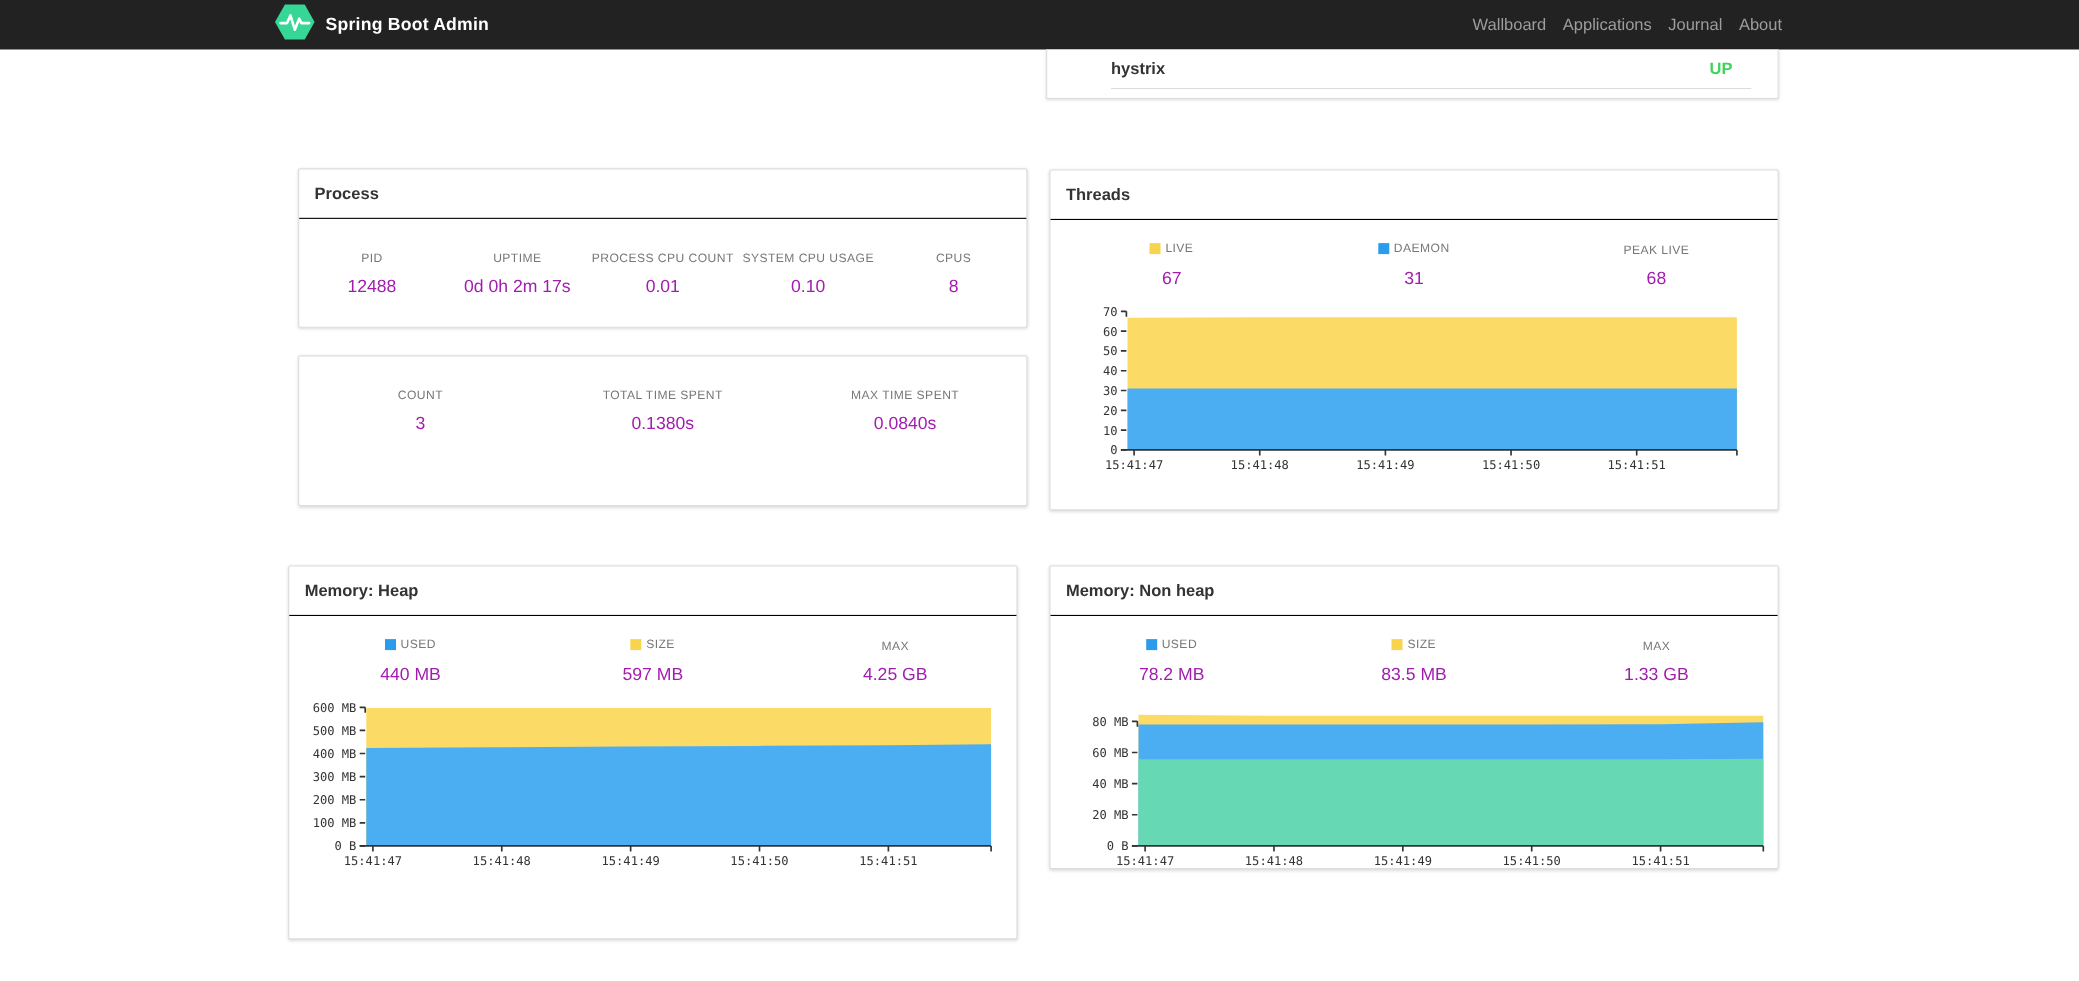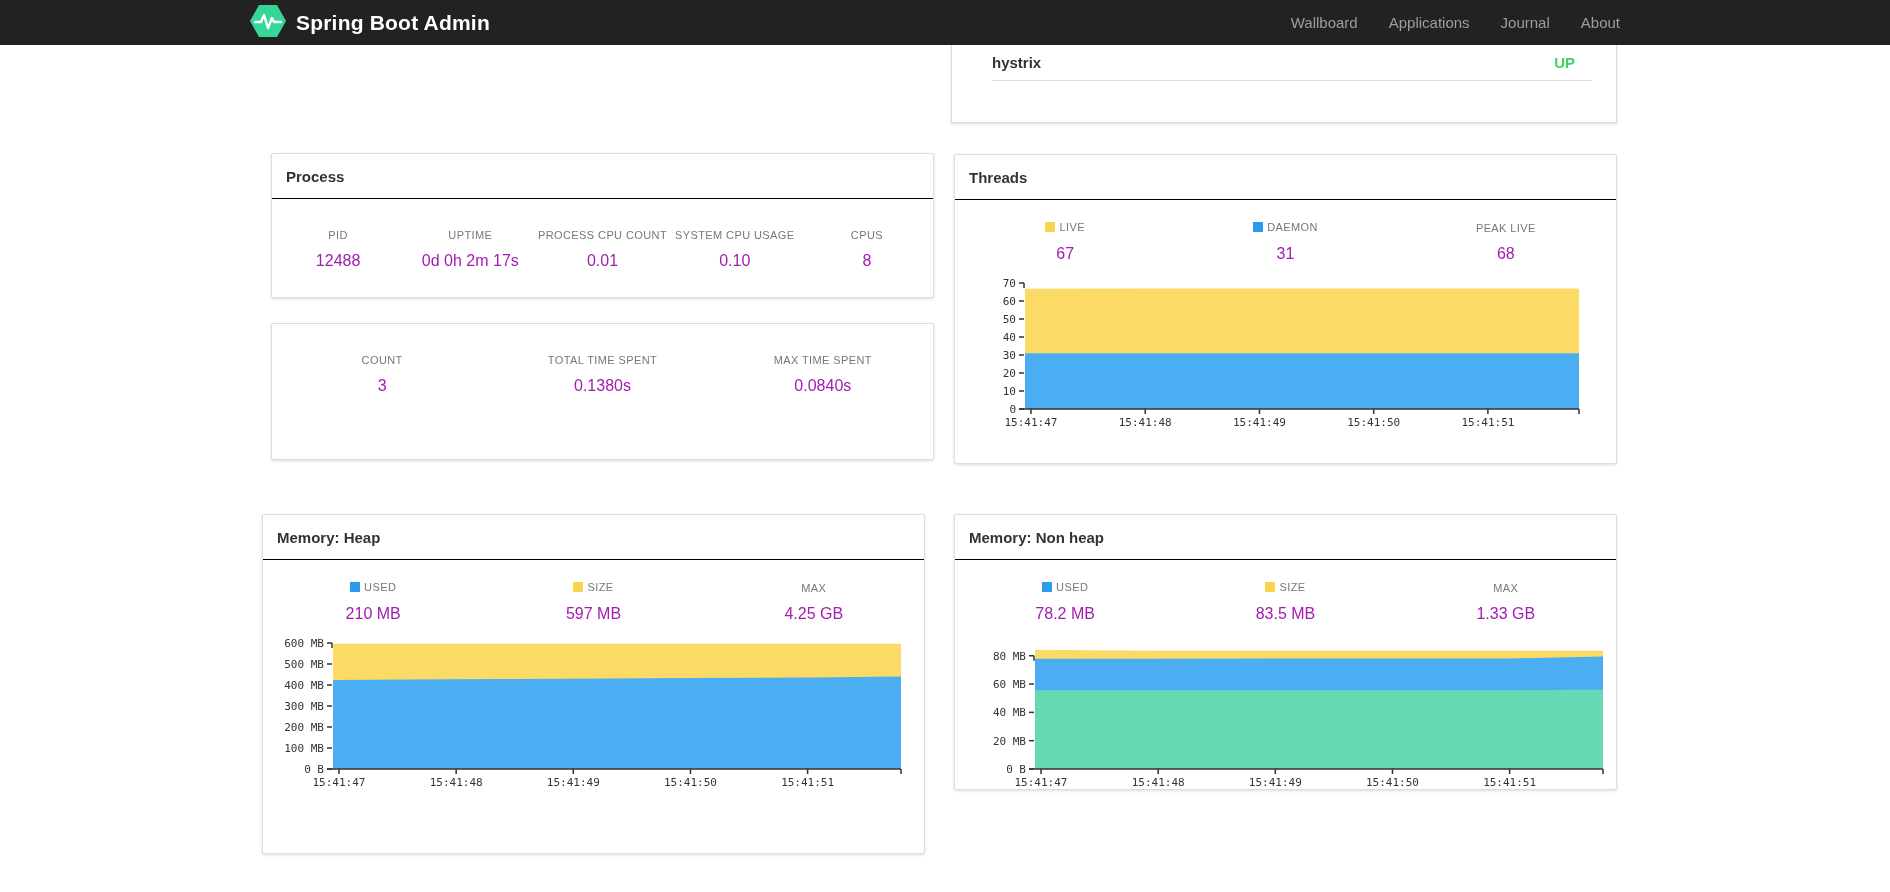--- a/index.html
+++ b/index.html
@@ -3,37 +3,37 @@
 <meta charset="utf-8">
 <style>
   * { margin:0; padding:0; box-sizing:border-box; }
   html,body { background:#fff; }
   body { font-family:"Liberation Sans", sans-serif; }
   #page { position:relative; width:1890px; height:892px; background:#fff; overflow:hidden; }
 
   
   .navbar { position:absolute; left:0; top:0; width:1890px; height:45px; background:#222222; display:flex; align-items:center; }
   .brand { display:flex; align-items:center; margin-left:248px; gap:8px; cursor:pointer; }
-  .brand-title { color:#ffffff; font-size:21px; font-weight:bold; letter-spacing:0.2px; }
-  .nav-items { position:absolute; right:270px; top:0; height:45px; display:flex; align-items:center; gap:31px; }
+  .brand-title { color:#ffffff; font-size:16px; font-weight:bold; letter-spacing:0.2px; }
+  .nav-items { position:absolute; right:270px; top:0; height:45px; display:flex; align-items:center; gap:15px; }
   .nav-item { color:#9d9d9d; font-size:15px; cursor:pointer; }
 
   
   .card { position:absolute; background:#fff; border:1px solid #ddd; border-radius:2px; box-shadow:0 1px 3px rgba(0,0,0,0.14); }
   .card-title { padding:14px 14px 13px 14px; font-size:15px; font-weight:bold; color:#333; border-bottom:1px solid #000000; }
 
   .stats-row { display:flex; padding-top:18px; margin-bottom:8px; }
   .stats-row.tall { padding-top:26px;align-items:center; }
   .stat { flex:1; text-align:center; }
   .stat-label { font-size:11px; color:#777; letter-spacing:0.4px; display:inline-flex; align-items:center; gap:4px; }
   .swatch { display:inline-block; width:10px; height:10px; }
   .stat-value { font-size:16px; color:#a21caf; margin-top:9px; }
 
   
-  #card-hystrix { left:951px; top:45px; width:666px; height:78px; border-top:none; border-radius:0; }
+  #card-hystrix { left:951px; top:45px; width:666px; height:45px; border-top:none; border-radius:0;padding-left:18px; }
   .app-row { display:flex; justify-content:space-between; align-items:center; padding:9px 41px 0 40px; }
   .app-name { font-size:15px; font-weight:bold; color:#333; }
   .app-status { font-size:15px; font-weight:bold; }
   .app-divider { margin:9px 24px 0 40px; border-top:1px solid #ddd; }
 
   
   #card-process { left:271px; top:153px; width:663px; height:145px; }
   #card-gc      { left:271px; top:323px; width:663px; height:137px; }
   #card-threads { left:954px; top:154px; width:663px; height:310px; }
   #card-heap    { left:262px; top:514px; width:663px; height:340px; }
@@ -180,21 +180,21 @@
   </div>
 
   <div class="card" id="card-heap">
     <div class="card-title">Memory: Heap</div>
     <div class="stats-row">
       <div class="stat">
         <div class="stat-label">
           <span class="swatch" style="background: rgb(43, 156, 235);"></span>
           <span>USED</span>
         </div>
-        <div class="stat-value">210 MB</div>
+        <div class="stat-value">440 MB</div>
       </div>
       <div class="stat">
         <div class="stat-label">
           <span class="swatch" style="background: rgb(248, 212, 78);"></span>
           <span>SIZE</span>
         </div>
         <div class="stat-value">597 MB</div>
       </div>
       <div class="stat">
         <div class="stat-label">

